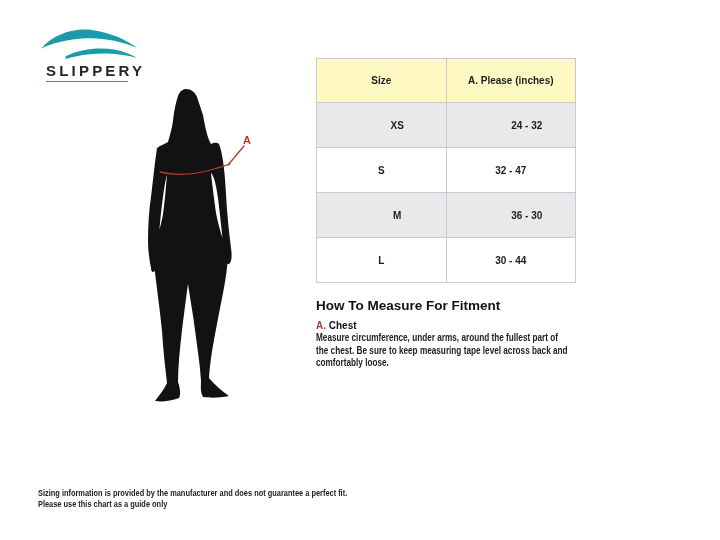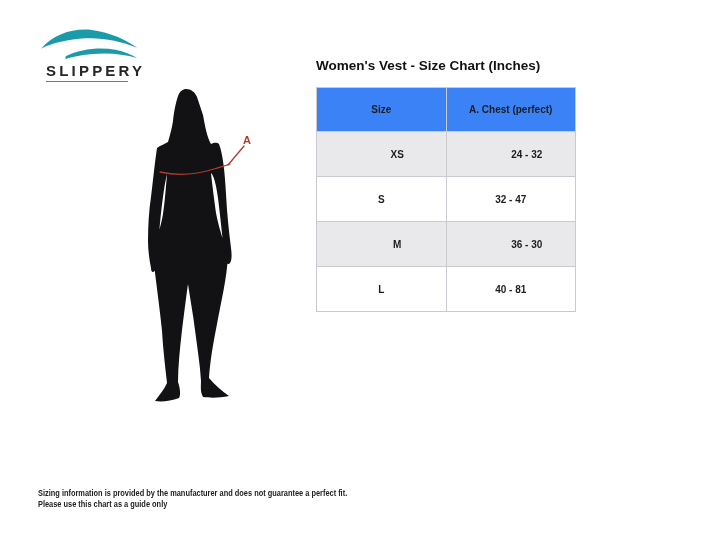--- a/index.html
+++ b/index.html
@@ -25,21 +25,21 @@
 
   
   .right-col { position:absolute; left:316px; top:58px; width:260px; }
   .chart-title { font-size:13.5px; line-height:16px; font-weight:700; color:#121214; margin-bottom:13px; }
 
   table.size-table { width:260px; border-collapse:collapse; table-layout:fixed; }
   .size-table th, .size-table td {
     border:1px solid #c9c9cf; text-align:center; vertical-align:middle;
     font-size:10px; font-weight:700; color:#1d1d20;
   }
-  .size-table th { height:44px; background:#3b82f6; }
+  .size-table th { height:44px; background:#fef9c3; }
   .size-table td { height:45px; background:#ffffff; }
   .size-table tr.alt td { background:#e9e9ec;padding-left:32px; }
 
   .howto { margin-top:15px; width:260px; }
   .howto-title { font-size:13.5px; font-weight:700; color:#121214; margin-bottom:7px; }
   .measure-item-label { font-size:10px; font-weight:700; color:#121214; }
   .measure-key { color:#b03a2e; }
   .measure-desc {
     margin-top:1px; font-size:10px; line-height:12.5px; font-weight:600; color:#222226;
     width:310px; transform:scaleX(0.82); transform-origin:left top;
@@ -88,47 +88,54 @@
       C9,172 8,163 8,155 C8,139 9,124 11,111 C13,94 15,75 17,62
       C21,59 25,58 28,56 C30,49 32,42 33,35 C34,25 36,16 38,10
       C40,5 43,3 46,3 Z"></path>
     <path d="M20,86 C38,90 58,88 74,83 C80,81 85,80 90,78" fill="none" stroke="#b03a2e" stroke-width="1.3" stroke-linecap="round"></path>
     <path d="M88,79 L104,60" fill="none" stroke="#b03a2e" stroke-width="1.3" stroke-linecap="round"></path>
     <text class="fig-label" x="103" y="58" fill="#b03a2e">A</text>
   </svg>
 </div>
 
 <div class="right-col">
-  <div class="chart-title">Women's Vest - Size Chart (Inches)</div>
 
   <table class="size-table">
     <thead>
       <tr>
         <th>Size</th>
-        <th>A. Chest (perfect)</th>
+        <th>A. Please (inches)</th>
       </tr>
     </thead>
     <tbody>
       <tr class="alt">
         <td>XS</td>
         <td>24 - 32</td>
       </tr>
       <tr>
         <td>S</td>
         <td>32 - 47</td>
       </tr>
       <tr class="alt">
         <td>M</td>
         <td>36 - 30</td>
       </tr>
       <tr>
         <td>L</td>
-        <td>40 - 81</td>
+        <td>30 - 44</td>
       </tr>
     </tbody>
   </table>
 
+  <div class="howto">
+    <div class="howto-title">How To Measure For Fitment</div>
+    <div class="measure-item-label">
+      <span class="measure-key">A.</span>
+      <span>Chest</span>
+    </div>
+    <div class="measure-desc">Measure circumference, under arms, around the fullest part of the chest. Be sure to keep measuring tape level across back and comfortably loose.</div>
+  </div>
 </div>
 
 <div class="disclaimer">
   <div>Sizing information is provided by the manufacturer and does not guarantee a perfect fit.</div>
   <div>Please use this chart as a guide only</div>
 </div>
 
 </body></html>

